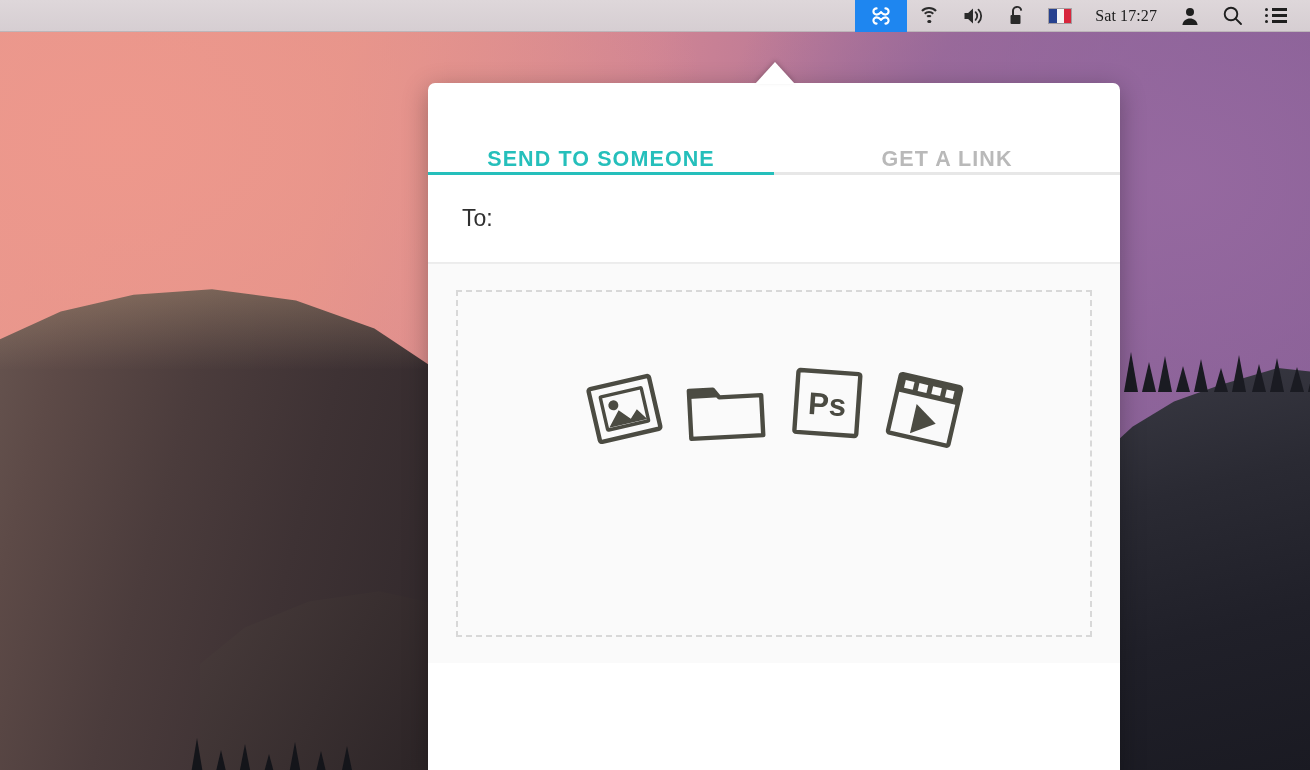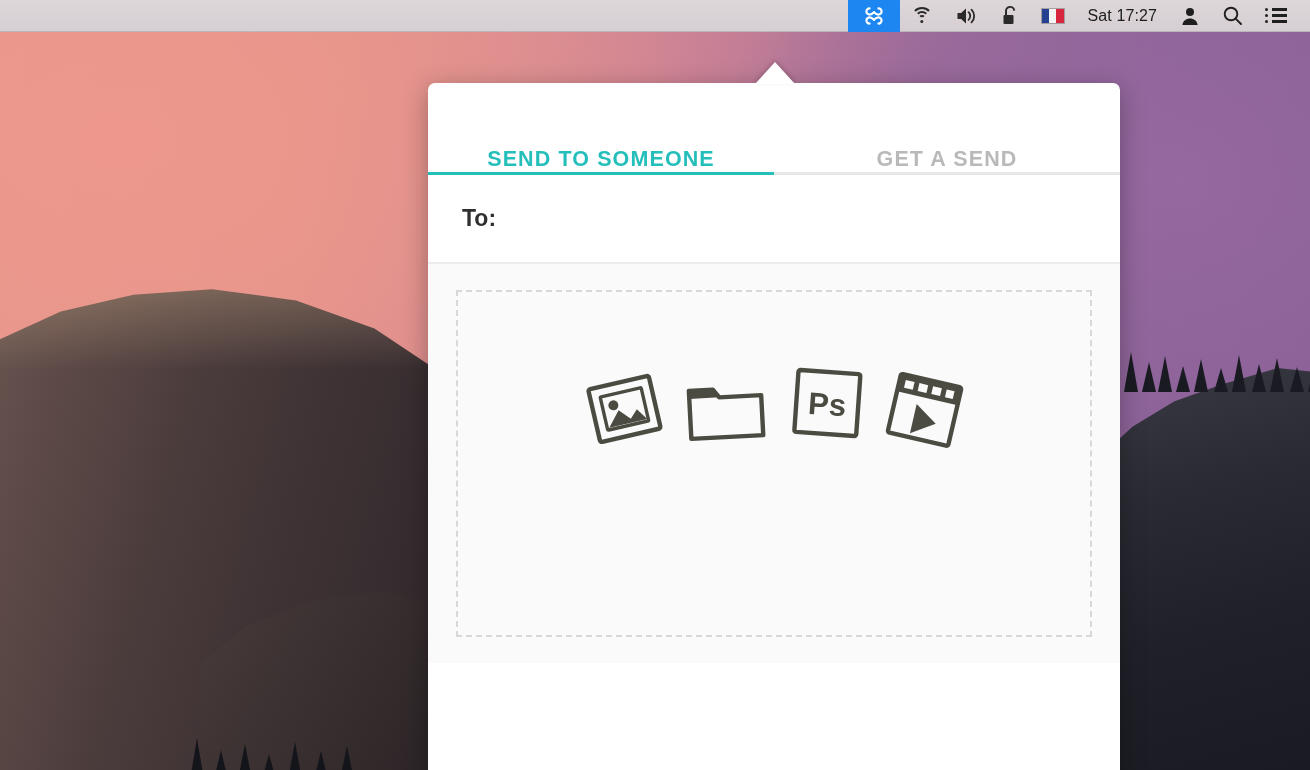--- a/index.html
+++ b/index.html
@@ -106,20 +106,21 @@
   .menubar {
     position: absolute;
     left: 0; top: 0;
     width: 1310px; height: 32px;
     background: linear-gradient(180deg, #ded7da 0%, #d6ced2 100%);
     border-bottom: 1px solid #bdb5b9;
     display: flex;
     align-items: center;
     justify-content: flex-end;
     padding-right: 12px;
+    font-family: Liberation Serif, serif;
   }
   .mb-item {
     height: 32px;
     display: flex;
     align-items: center;
     justify-content: center;
     padding: 0 11px;
     color: #2a2a2a;
   }
   .mb-item.active {
@@ -222,21 +223,21 @@
   
   .to-row {
     height: 88px;
     display: flex;
     align-items: center;
     padding: 0 0 0 34px;
     border-bottom: 1px solid #ececec;
   }
   .to-label {
     font-size: 23px;
-    font-weight: bold;
+    font-weight: normal;
     color: #2f2f2f;
     margin-right: 10px;
   }
   .to-input {
     flex: 1;
     border: none;
     outline: none;
     font-family: "Liberation Sans", sans-serif;
     font-size: 23px;
     color: #333;
@@ -403,21 +404,21 @@
       </span>
     </div>
   </div>
 
   <div class="notch"></div>
 
   <div class="panel">
 
     <div class="tabs">
       <div class="tab active">SEND TO SOMEONE</div>
-      <div class="tab">GET A SEND</div>
+      <div class="tab">GET A LINK</div>
       <div class="tab-underline"></div>
     </div>
 
     <div class="to-row">
       <span class="to-label">To:</span>
     </div>
 
 
     <div class="drop-area">
       <div class="dropzone">

